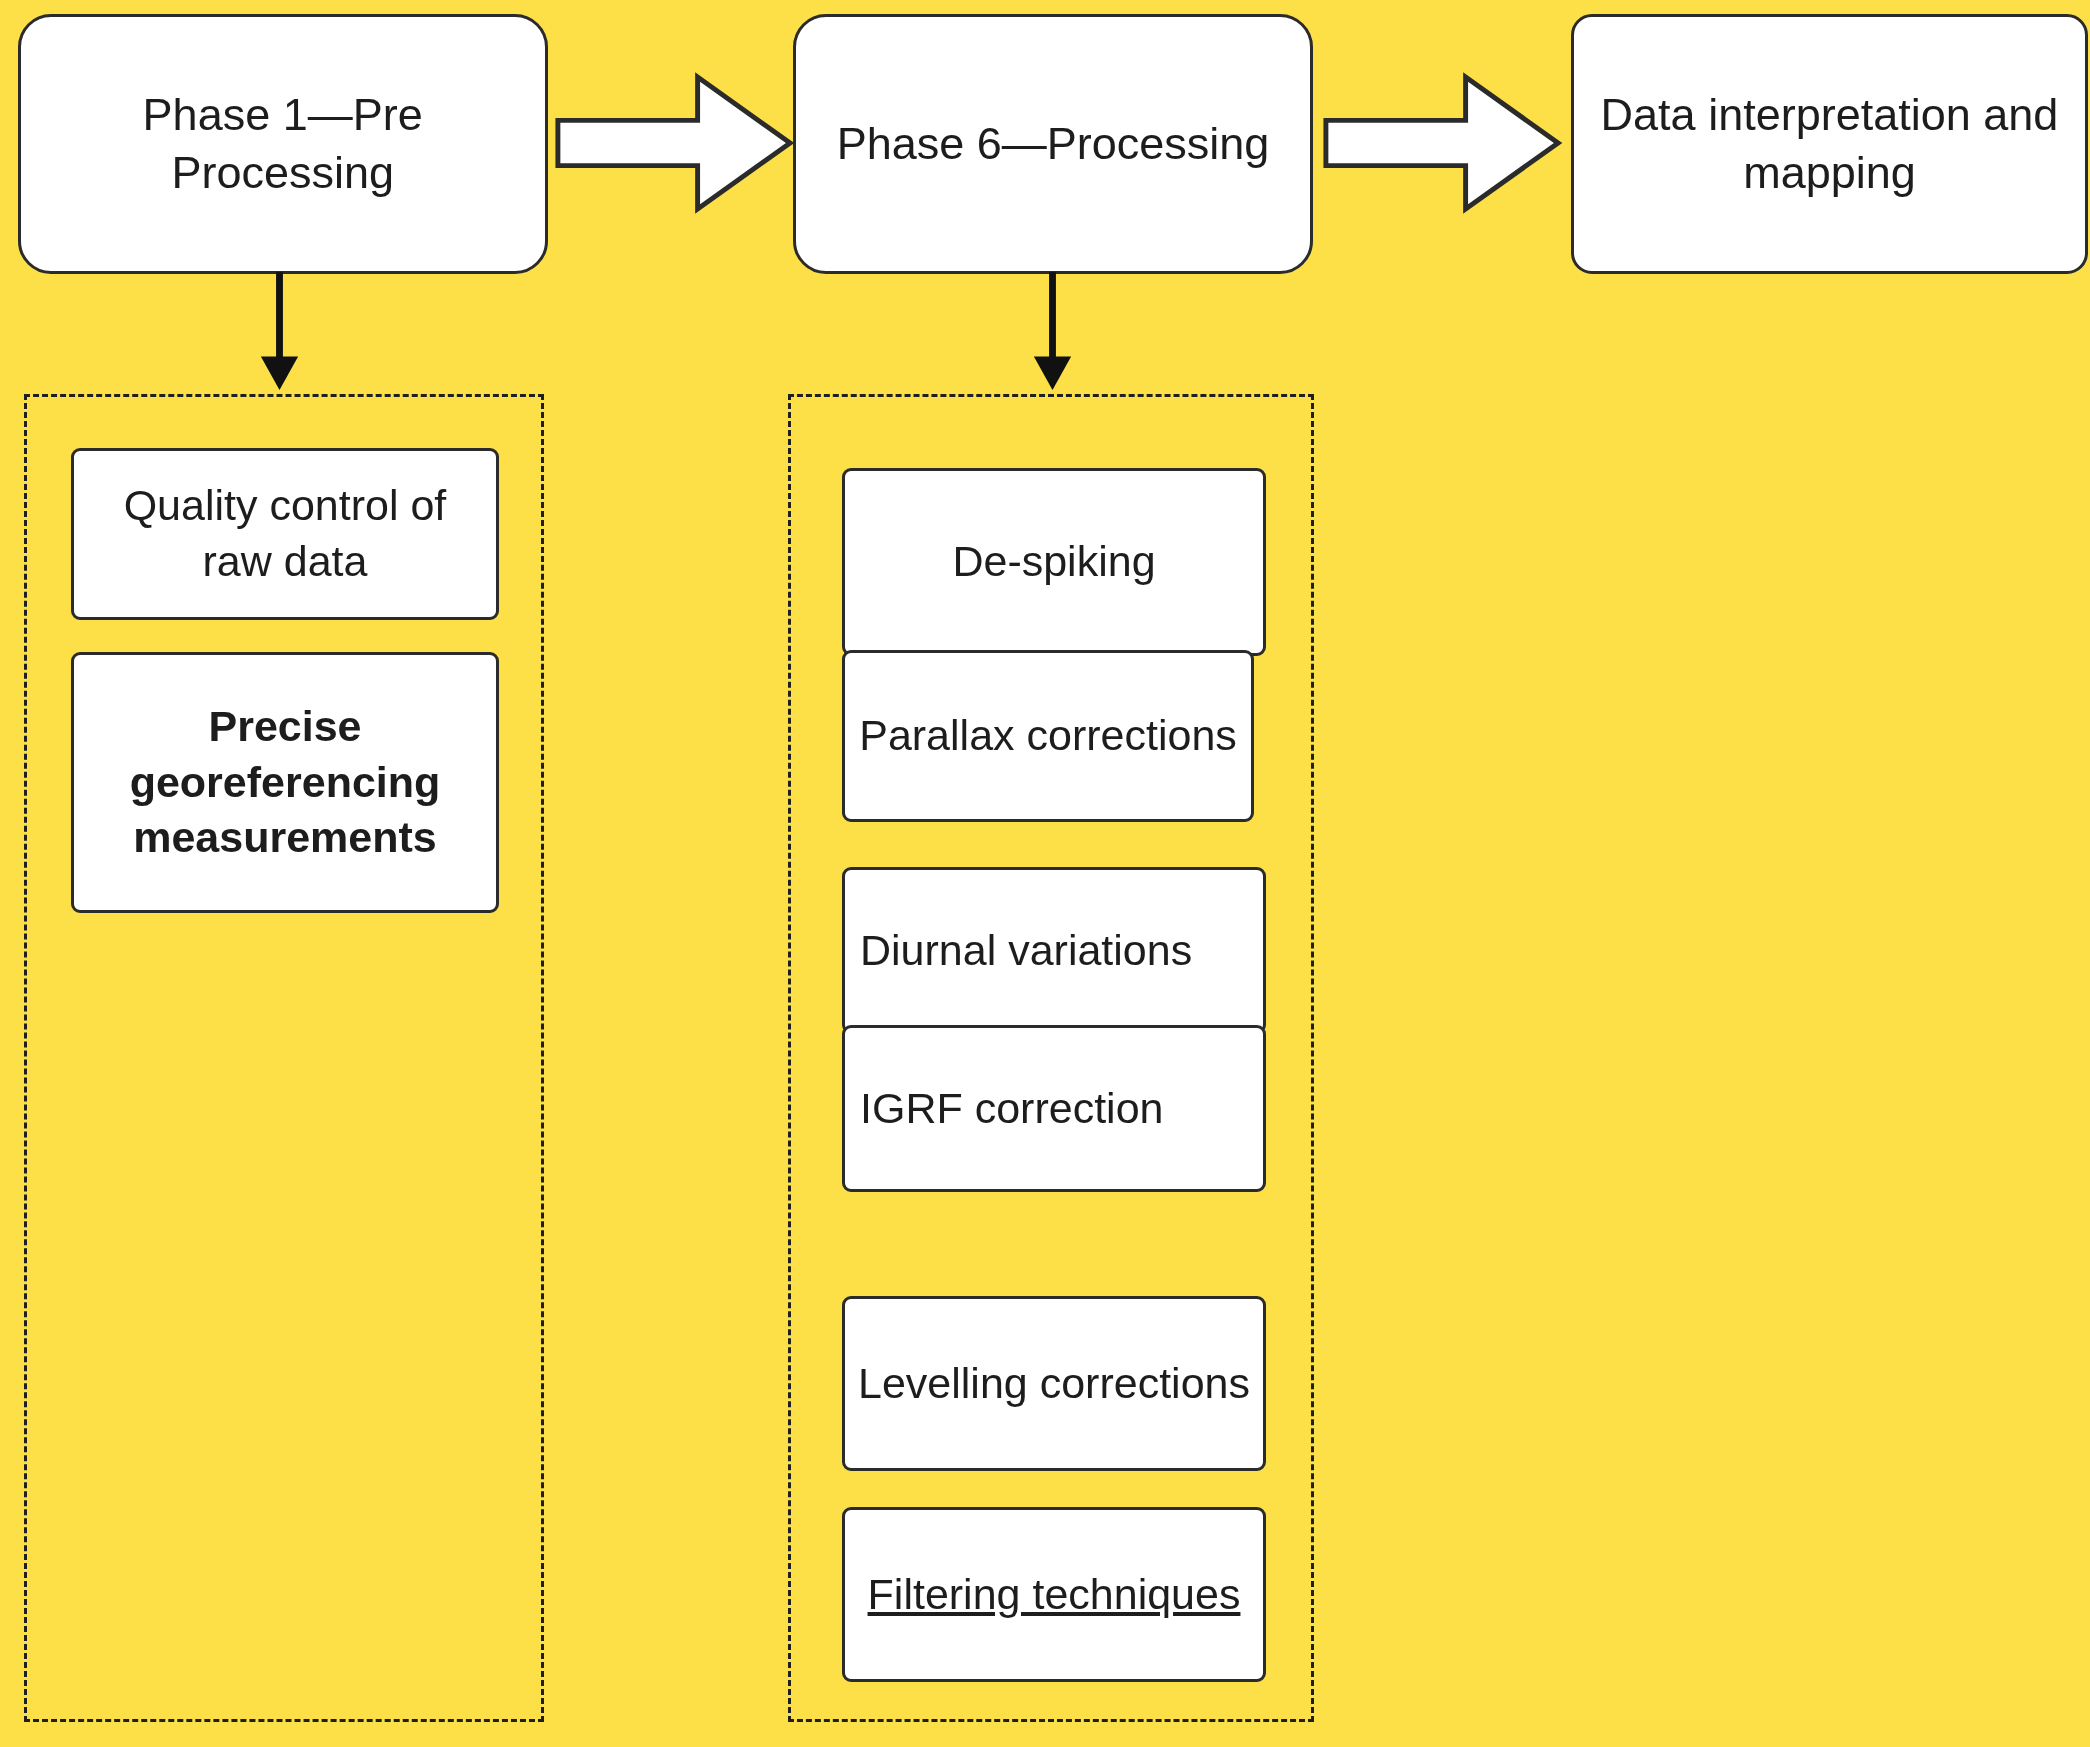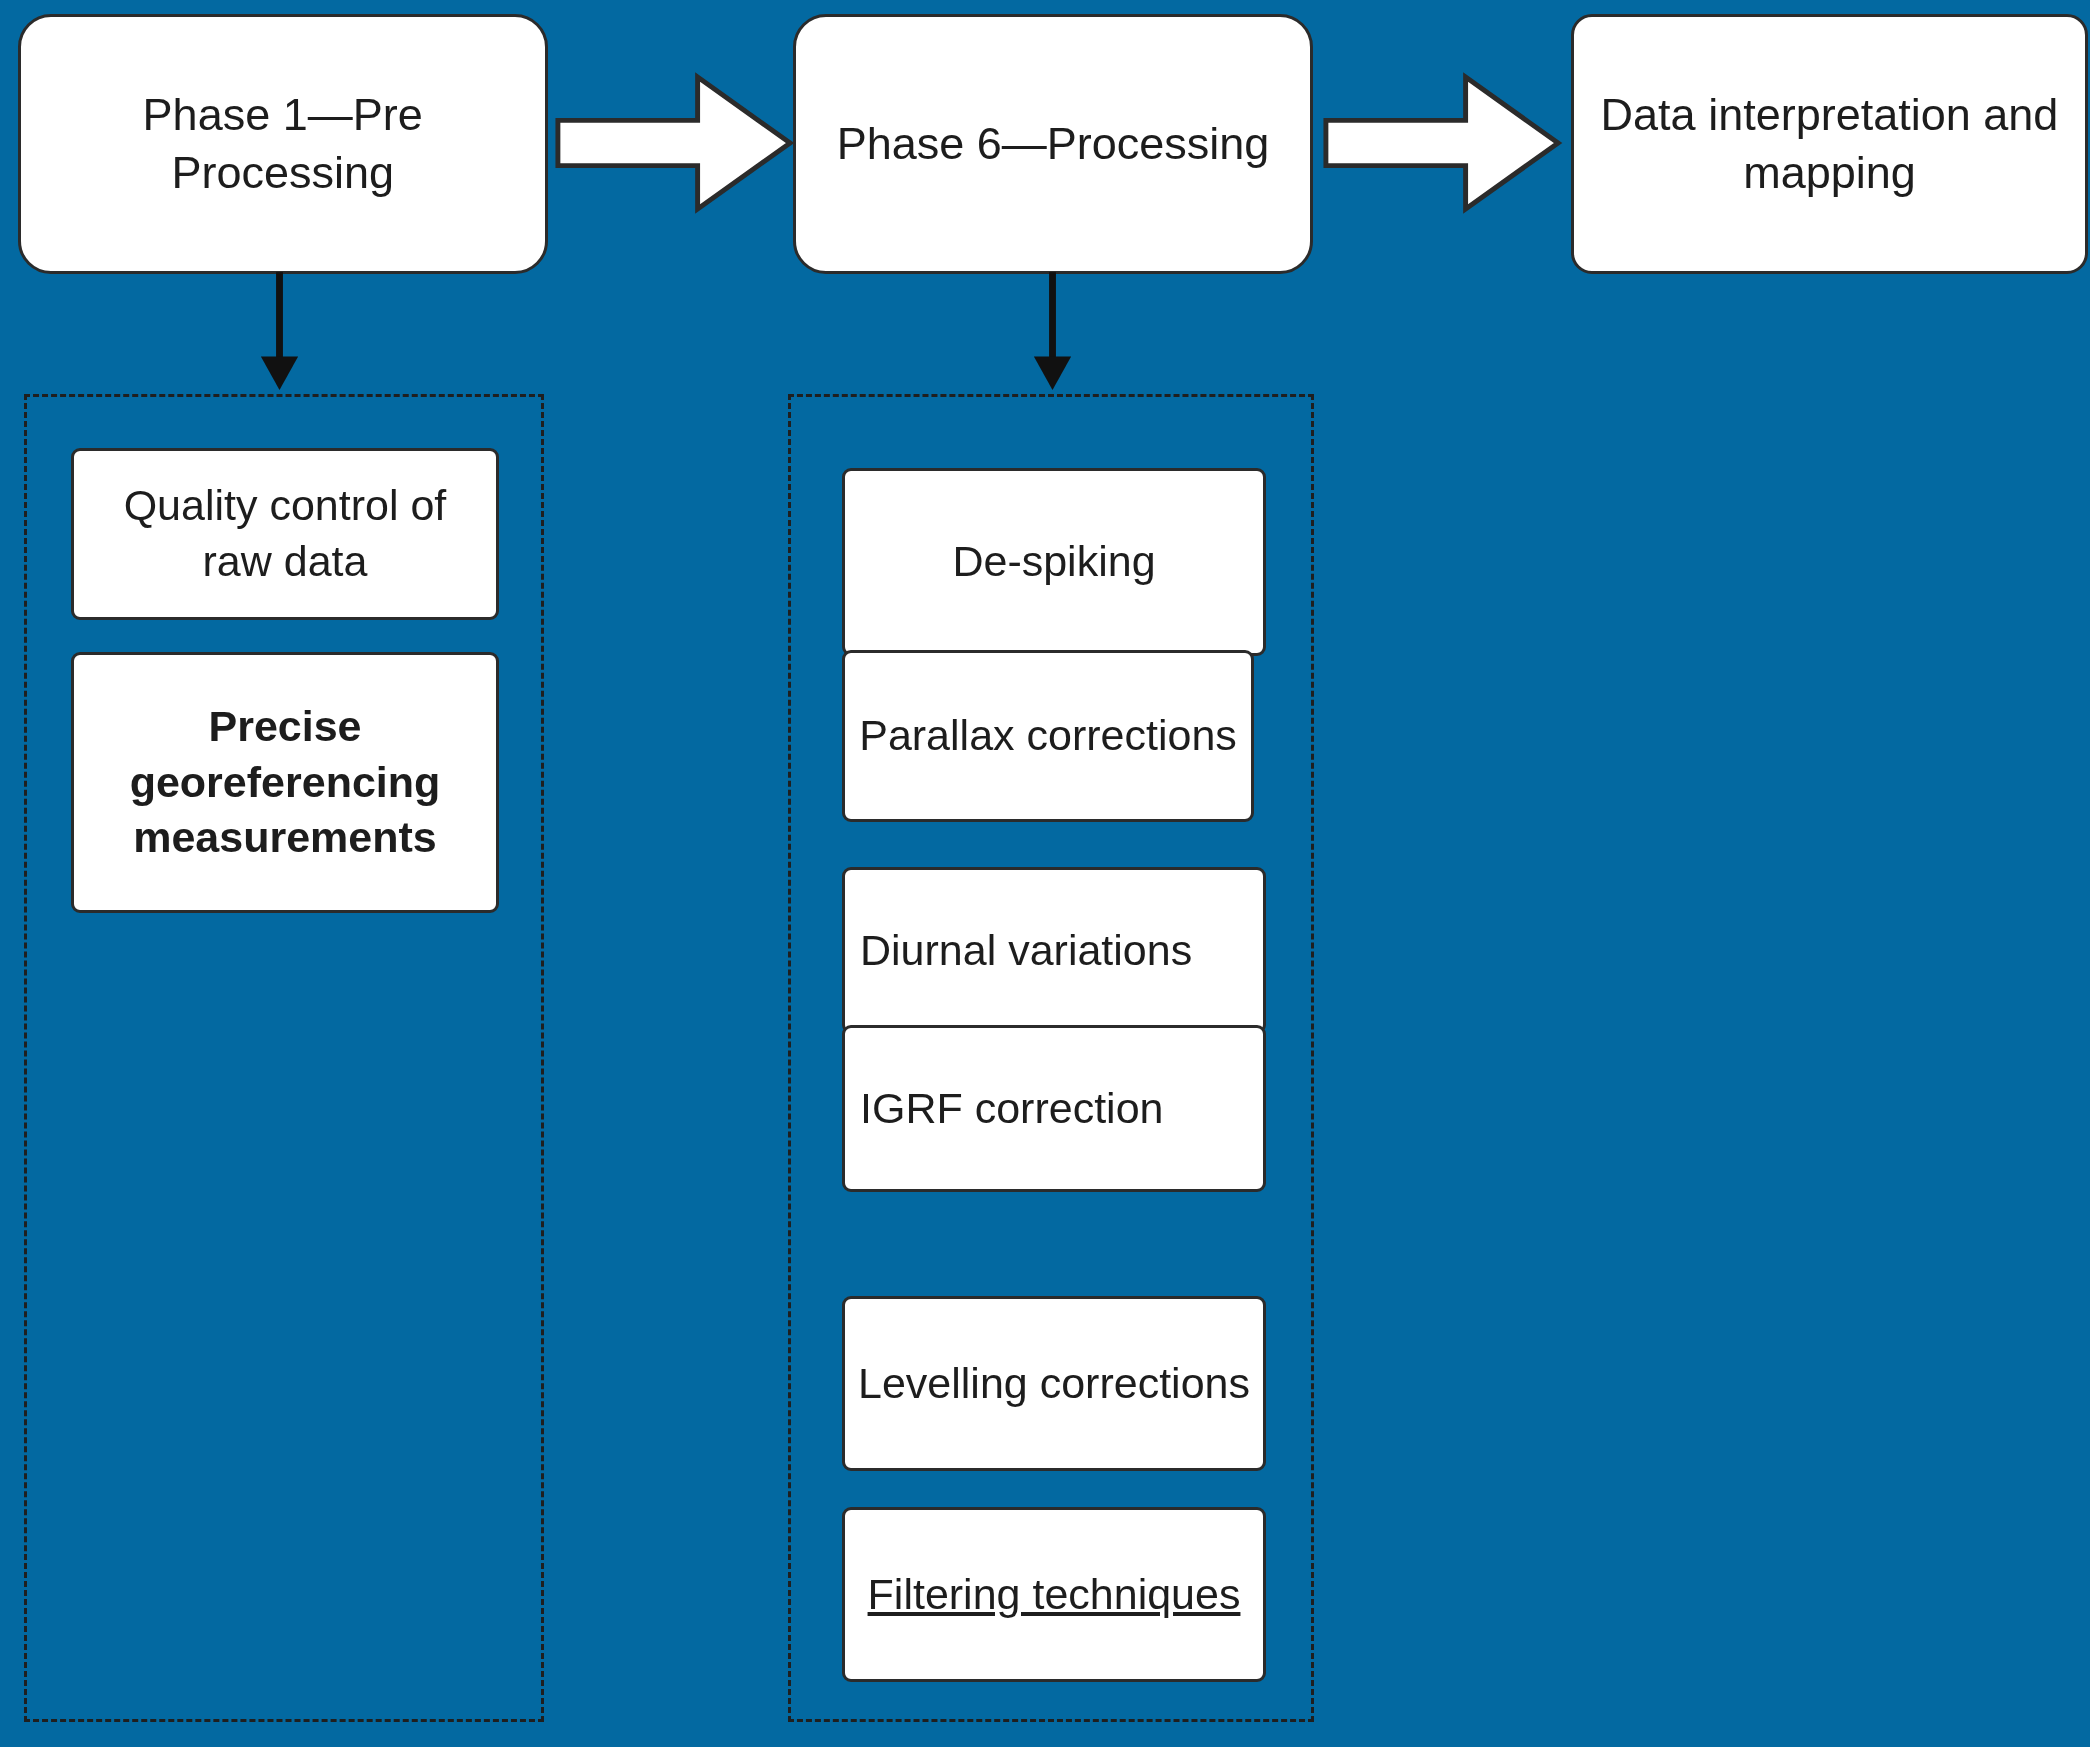--- a/index.html
+++ b/index.html
@@ -9,21 +9,21 @@
     background: #ffffff;
   }
   body {
     font-family: "Liberation Sans", sans-serif;
     color: #1a1a1a;
   }
   #canvas {
     position: relative;
     width: 2090px;
     height: 1748px;
-    background: #0369a1;
+    background: #fde047;
     overflow: hidden;
   }
 
   
   .phase-box {
     position: absolute;
     box-sizing: border-box;
     border: 3px solid #2b2b2b;
     border-radius: 33px;
     background: #ffffff;

